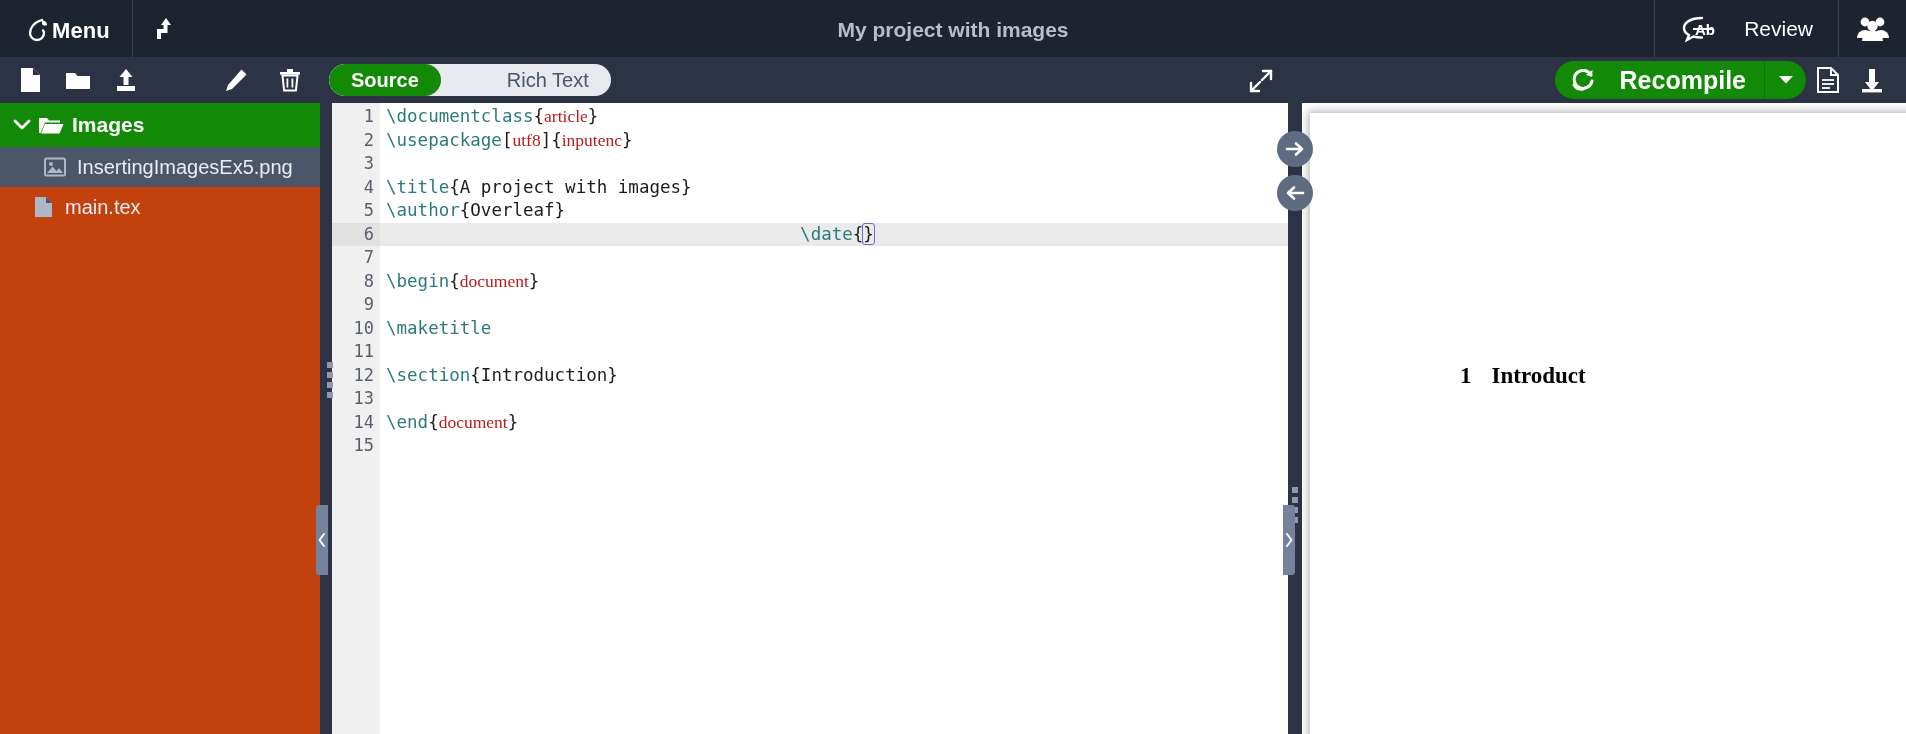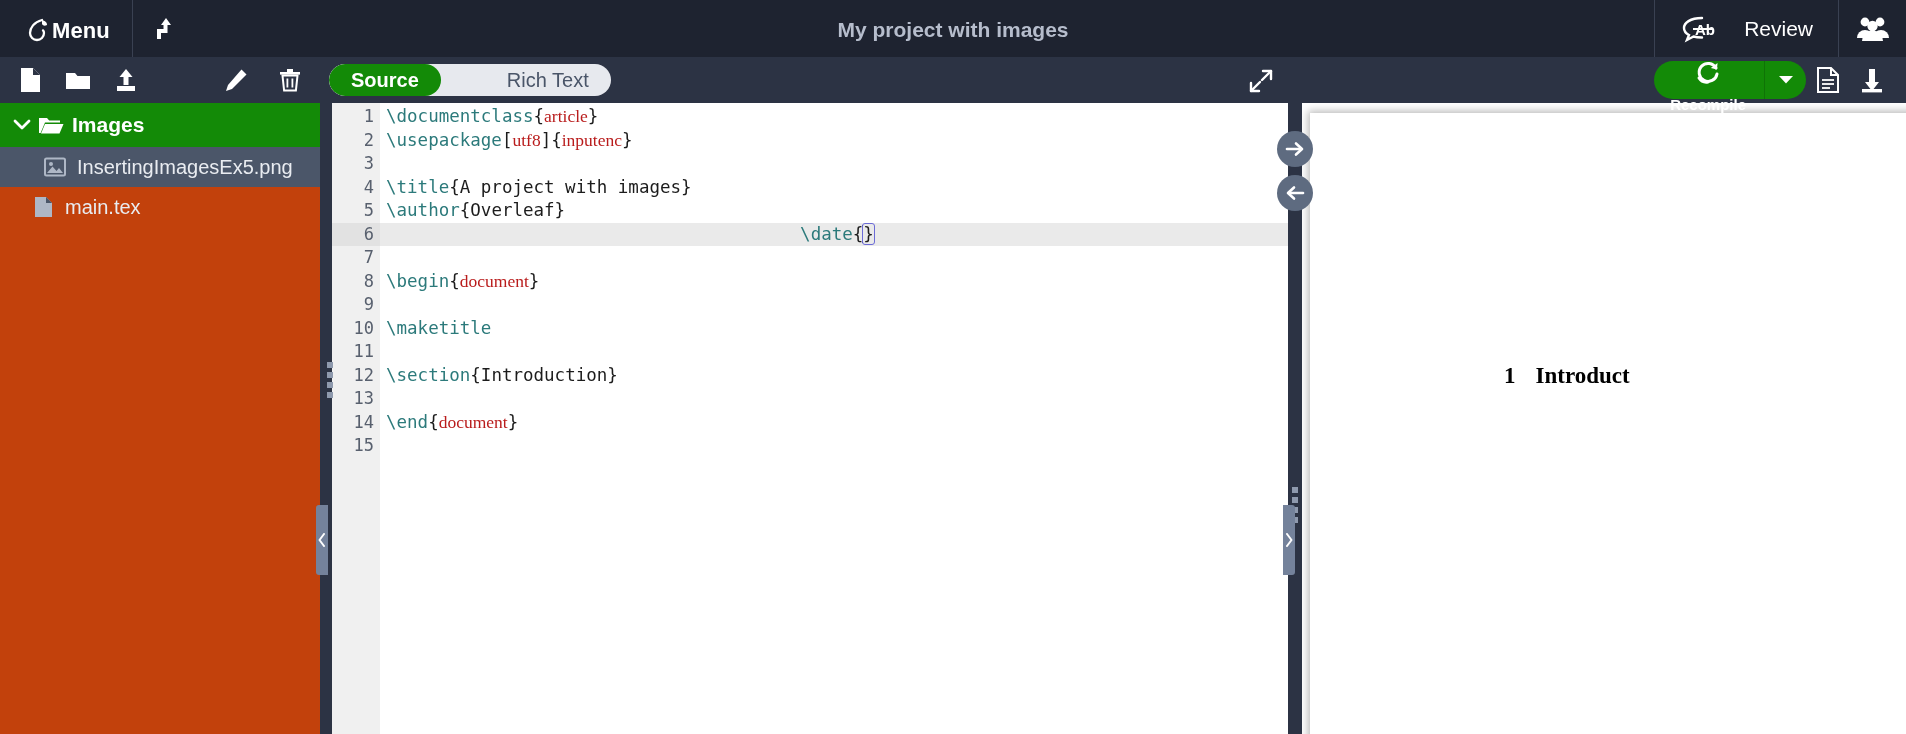--- a/index.html
+++ b/index.html
@@ -212,37 +212,37 @@
   }
   .pdf-page {
     position: absolute; top: 10px; left: 8px;
     width: 640px; height: 820px;
     background: #fff;
     box-shadow: 0 0 8px 2px rgba(0,0,0,.28);
   }
   .pdf-heading {
     position: absolute; top: 250px; left: 150px;
     font-family: "Liberation Serif", serif;
-    font-size: 23px; color: #000; white-space: nowrap; margin-left: 44px;
+    font-size: 23px; color: #000; white-space: nowrap;
   }
   .pdf-heading .num { margin-right: 20px; font-weight: 700; }
   .pdf-heading .ttl { font-weight: 700; }
 
   
   .pdf-toolbar-right {
     position: absolute; top: 57px; right: 0; height: 46px;
     display: flex; align-items: center; z-index: 8;
     padding-right: 12px;
   }
   .recompile-btn {
-    display: flex; align-items: center; gap: 11px;
+    display: flex; align-items: center; gap: 25px;
     height: 38px; padding: 0 18px 0 16px;
     background: #138a07; color: #fff;
     border-radius: 19px 0 0 19px;
-    font-size: 15px; font-weight: 700; cursor: pointer; flex-direction: column;
+    font-size: 25px; font-weight: 700; cursor: pointer;
   }
   .recompile-caret {
     display: flex; align-items: center; justify-content: center;
     height: 38px; width: 42px;
     background: #138a07; color: #fff;
     border-radius: 0 19px 19px 0; cursor: pointer;
     border-left: 1px solid #0f7306;
   }
   .pdf-tool-icon { width: 44px; height: 40px; display: flex; align-items: center; justify-content: center; cursor: pointer; }
   svg { display: block; }

